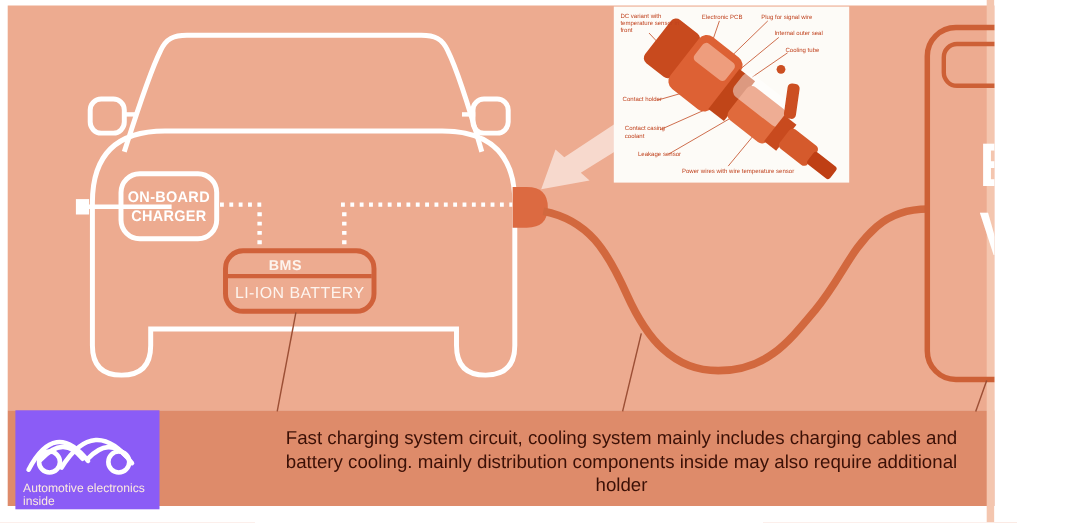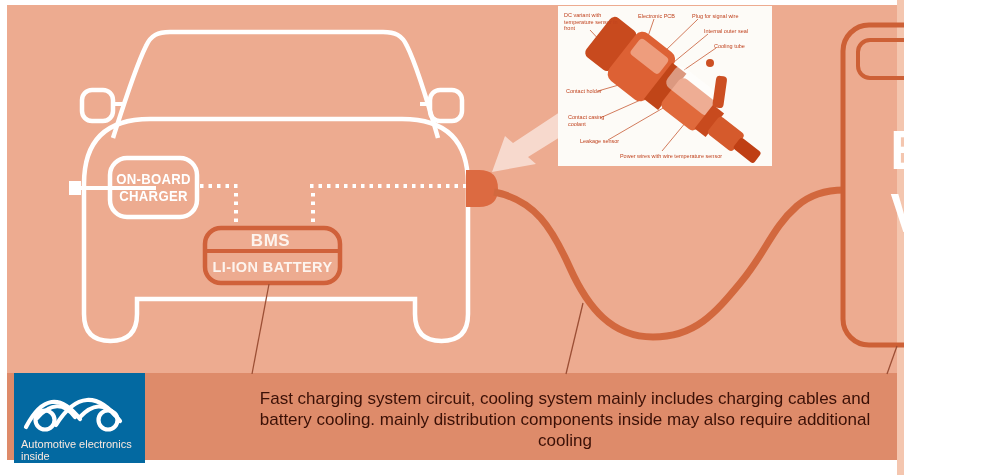--- a/index.html
+++ b/index.html
@@ -8,39 +8,39 @@
   .abs{position:absolute;}
   .main-bg{left:7px;top:5px;width:972px;height:368px;background:#edab90;}
   .band{left:7px;top:373px;width:972px;height:87px;background:#de8b6a;}
   .edge-strip{right:0;top:0;width:7px;height:475px;background:#f4c6af;}
   .art{left:0;top:0;width:990px;height:475px;}
 
   
   .obc-text{left:110px;top:158px;width:87px;height:59px;display:flex;flex-direction:column;
             align-items:center;justify-content:center;color:#fff;font-weight:bold;
             font-size:14px;line-height:17px;transform:scaleX(.94);letter-spacing:.3px;}
-  .bms-text{left:203px;top:230px;width:135px;height:21px;display:flex;align-items:center;
-            justify-content:center;color:#fdf4ee;font-weight:bold;font-size:17px;letter-spacing:.5px;}
+  .bms-text{left:192px;top:230px;width:135px;height:21px;display:flex;align-items:center;
+            justify-content:center;color:#fdf4ee;font-weight:bold;font-size:13px;letter-spacing:.5px;}
   .batt-text{left:205px;top:252px;width:135px;height:30px;display:flex;align-items:center;
-            justify-content:center;color:#fdf4ee;font-weight:bold;font-size:14.5px;letter-spacing:.4px;}
+            justify-content:center;color:#fdf4ee;font-weight:normal;font-size:14.5px;letter-spacing:.4px;}
   .ev-text{left:852px;top:118px;width:110px;text-align:center;color:#fff;font-weight:bold;
            font-size:56px;line-height:63px;transform:scaleX(.88);}
   .ev-text div{margin:0;}
 
   
   .inset{left:558px;top:6px;width:214px;height:160px;background:#fdfbf7;}
   .inset svg{position:absolute;left:0;top:0;}
   .ilabel{position:absolute;color:#c0431f;font-size:5.5px;line-height:6.5px;}
 
   
   .caption{left:150px;top:388px;width:830px;text-align:center;color:#3b1006;
            font-weight:normal;font-size:17px;line-height:21px;}
 
   
-  .logo-block{left:14px;top:373px;width:131px;height:90px;background:#0369a1;}
+  .logo-block{left:14px;top:373px;width:131px;height:90px;background:#8b5cf6;}
   .logo-text{position:absolute;left:7px;top:66px;color:#fbe9df;font-size:11px;line-height:11.5px;}
 </style>
 </head>
 <body>
 
 <div class="stage">
 
   <div class="abs main-bg"></div>
   <div class="abs band"></div>
   <div class="abs edge-strip"></div>
@@ -138,21 +138,21 @@
     <div class="ilabel" style="left:156px;top:37px;">Cooling tube</div>
     <div class="ilabel" style="left:8px;top:82px;">Contact holder</div>
     <div class="ilabel" style="left:10px;top:108px;width:42px;">Contact casing coolant</div>
     <div class="ilabel" style="left:22px;top:132px;">Leakage sensor</div>
     <div class="ilabel" style="left:48px;top:147px;width:130px;text-align:center;">Power wires with wire temperature sensor</div>
   </div>
 
   <div class="abs caption">
     <div>Fast charging system circuit, cooling system mainly includes charging cables and</div>
     <div>battery cooling. mainly distribution components inside may also require additional</div>
-    <div>cooling</div>
+    <div>holder</div>
   </div>
 
   <div class="abs logo-block">
     <svg width="131" height="90" viewBox="0 0 131 90">
       <g fill="none" stroke="#ffffff" stroke-width="4.2" stroke-linecap="round">
         <path d="M 12,54 Q 36,8 66,46"></path>
         <path d="M 42,52 Q 72,4 106,48"></path>
         <path d="M 23,45 Q 44,22 61,44"></path>
         <path d="M 66,44 Q 85,24 101,42"></path>
         <circle cx="31" cy="47" r="9.5"></circle>

